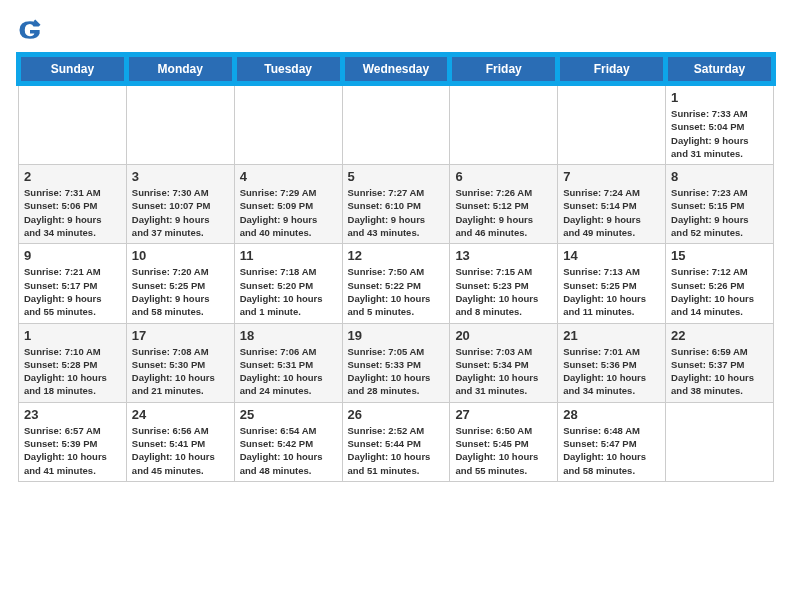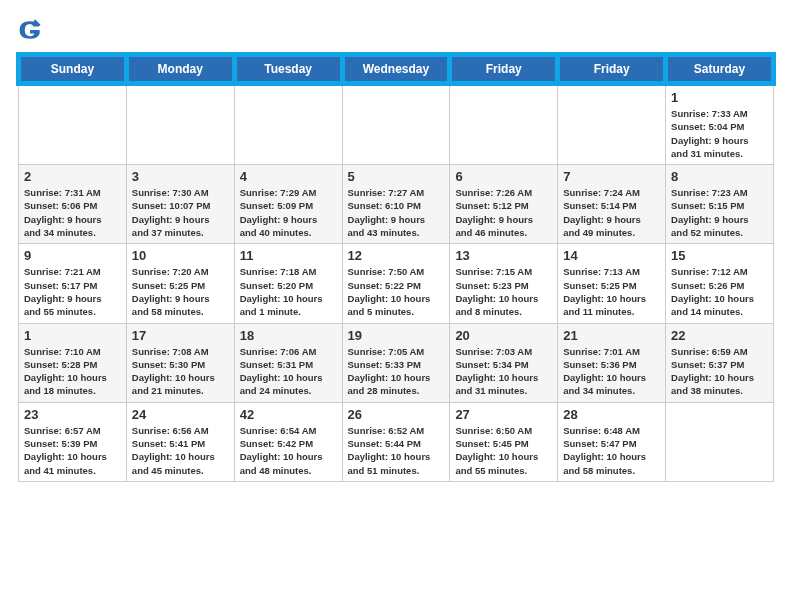--- a/index.html
+++ b/index.html
@@ -273,28 +273,28 @@
 Sunset: 5:39 PM
 Daylight: 10 hours and 41 minutes.</div>
         </td>
         <td>
           <div class="day-number">24</div>
           <div class="day-info">Sunrise: 6:56 AM
 Sunset: 5:41 PM
 Daylight: 10 hours and 45 minutes.</div>
         </td>
         <td>
-          <div class="day-number">42</div>
+          <div class="day-number">25</div>
           <div class="day-info">Sunrise: 6:54 AM
 Sunset: 5:42 PM
 Daylight: 10 hours and 48 minutes.</div>
         </td>
         <td>
           <div class="day-number">26</div>
-          <div class="day-info">Sunrise: 6:52 AM
+          <div class="day-info">Sunrise: 2:52 AM
 Sunset: 5:44 PM
 Daylight: 10 hours and 51 minutes.</div>
         </td>
         <td>
           <div class="day-number">27</div>
           <div class="day-info">Sunrise: 6:50 AM
 Sunset: 5:45 PM
 Daylight: 10 hours and 55 minutes.</div>
         </td>
         <td>

